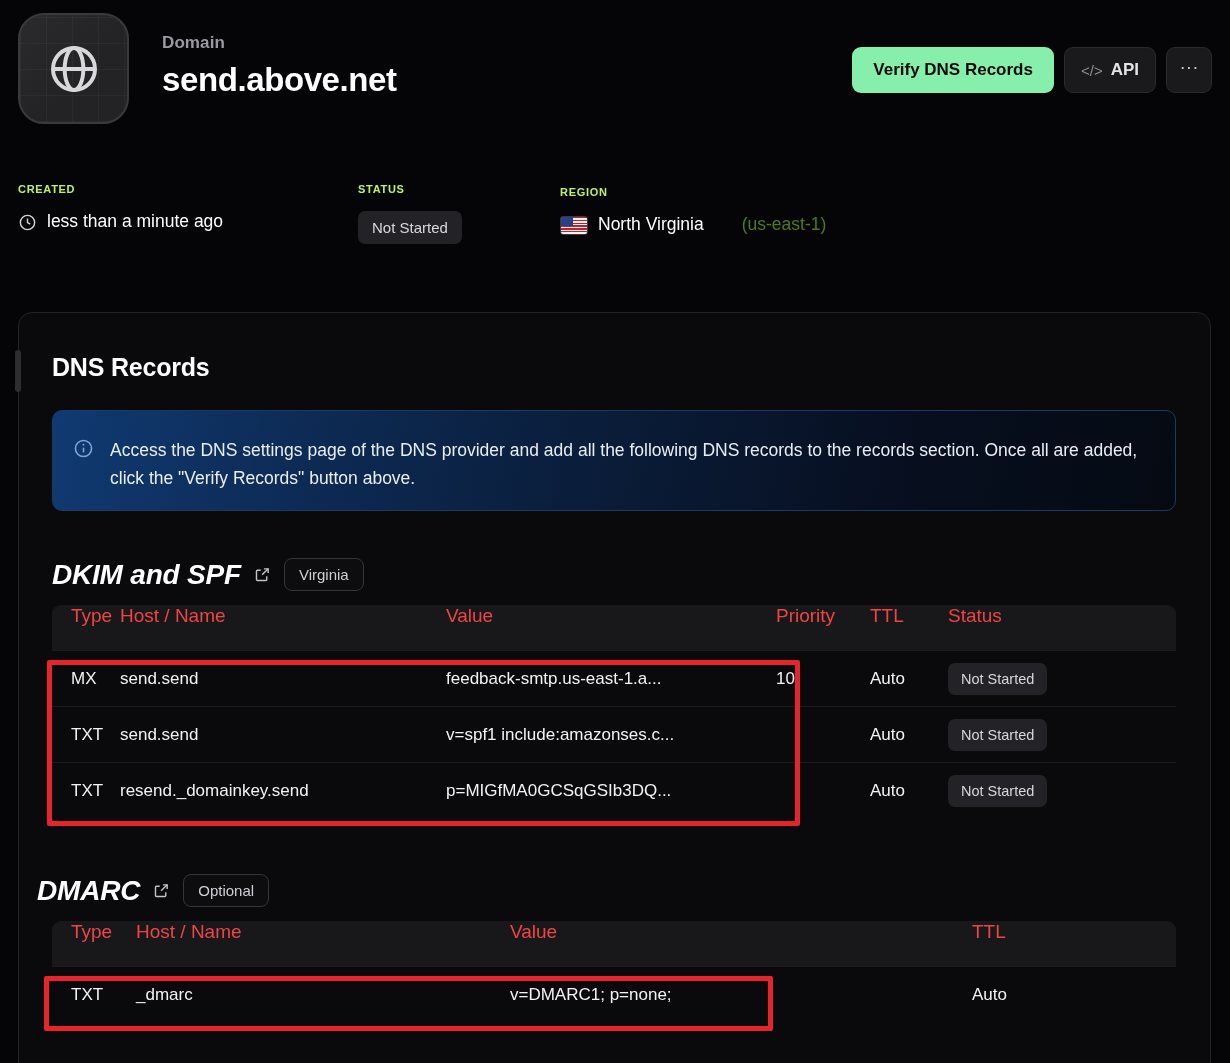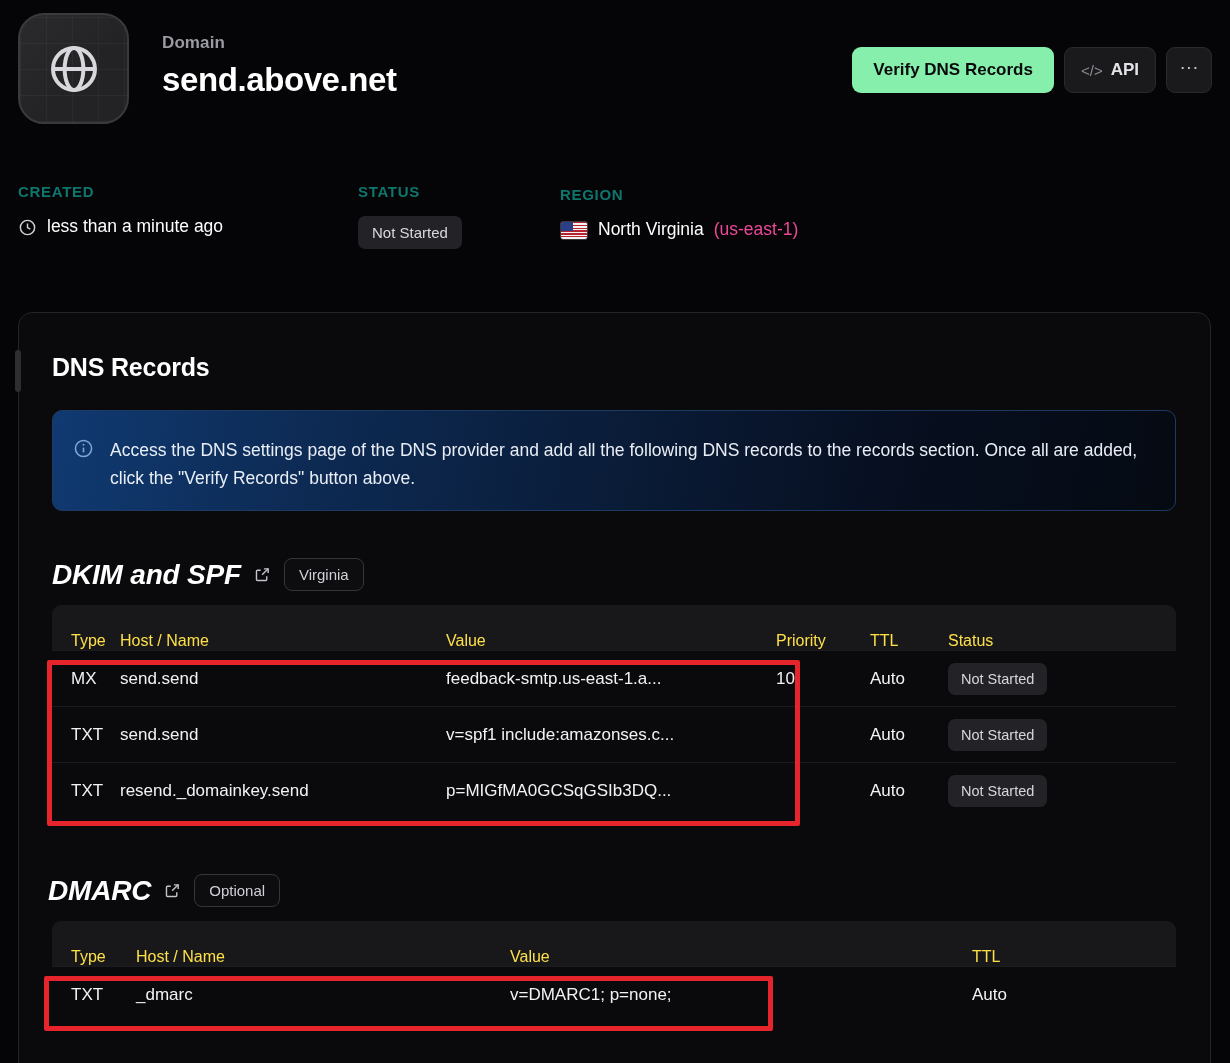--- a/index.html
+++ b/index.html
@@ -66,21 +66,21 @@
     width: 46px; height: 46px; cursor: pointer;
     display: flex; align-items: center; justify-content: center;
     font-size: 19px; line-height: 1; padding-bottom: 7px;
     font-family: "Liberation Sans", sans-serif;
   }
 
   
   .meta { position: absolute; left: 0; top: 178px; width: 1230px; height: 80px; }
   .meta-block { position: absolute; }
   .meta-label {
-    font-size: 15px; font-weight: bold; color: #0f766e;
+    font-size: 11px; font-weight: bold; color: #bef264;
     letter-spacing: 0.7px;
   }
   .meta-value {
     margin-top: 16px; display: flex; align-items: flex-end; gap: 10px;
     font-size: 17.5px; color: #ffffff;
   }
   .m-created { left: 18px; top: 5px; }
   .m-status  { left: 358px; top: 5px; }
   .m-region  { left: 560px; top: 8px; }
   .clock-svg { width: 19px; height: 19px; display: block; }
@@ -92,21 +92,21 @@
   .flag {
     width: 28px; height: 19px; border-radius: 3px;
     display: inline-block; position: relative; overflow: hidden;
     background: repeating-linear-gradient(180deg,#b7232f 0px,#b7232f 1.4px,#f2f2f2 1.4px,#f2f2f2 2.8px);
     border: 1px solid #3a3a3c; flex: 0 0 auto;
   }
   .flag::after {
     content: ""; position: absolute; left: 0; top: 0;
     width: 12px; height: 9px; background: #2b3f87;
   }
-  .region-sub { color: #ec4899; }
+  .region-sub { color: #4d7c0f; margin-left: 28px; }
 
   
   .card {
     position: absolute; left: 18px; top: 312px;
     width: 1193px; height: 760px;
     background: #0a0a0d;
     border: 1px solid #242428;
     border-top-left-radius: 14px; border-top-right-radius: 14px;
   }
   .card-tab {
@@ -132,43 +132,43 @@
   .info-icon-svg { width: 21px; height: 21px; display: block; margin-top: 2px; flex: 0 0 auto; }
   .info-text {
     font-size: 17.5px; line-height: 28px; color: #e9eef6;
   }
 
   
   .section-head {
     position: absolute; display: flex; align-items: center; gap: 13px;
   }
   .sec-dkim { left: 33px; top: 245px; }
-  .sec-dmarc { left: 29px; top: 561px; }
+  .sec-dmarc { left: 18px; top: 561px; }
   .section-title {
     font-size: 28px; font-weight: bold; color: #ffffff; letter-spacing: -0.2px; font-style: italic;
   }
   .ext-svg { width: 17px; height: 17px; display: block; }
   .badge-outline {
     border: 1px solid #35353b; border-radius: 8px;
     padding: 7px 14px; font-size: 15px; color: #cfcfd6;
     background: #0d0d10;
   }
 
   
   .table {
     position: absolute; left: 33px; width: 1124px;
     border-radius: 10px 10px 0 0;
   }
   .t-dkim { top: 292px; }
   .t-dmarc { top: 608px; }
   .thead {
-    display: flex; align-items: flex-end; height: 45px;
+    display: flex; align-items: flex-start; height: 45px;
     background: #18181b;
     border-radius: 9px 9px 0 0;
-    font-size: 16px; color: #fde047;
+    font-size: 19px; color: #ef4444;
   }
   .trow {
     display: flex; align-items: center; height: 56px;
     border-top: 1px solid #1c1c20;
     font-size: 17px; color: #f2f2f5;
   }
   .trow:first-of-type { border-top: none; }
   .c-type     { width: 68px; padding-left: 19px; }
   .c-host     { width: 326px; }
   .c-value    { width: 330px; }

